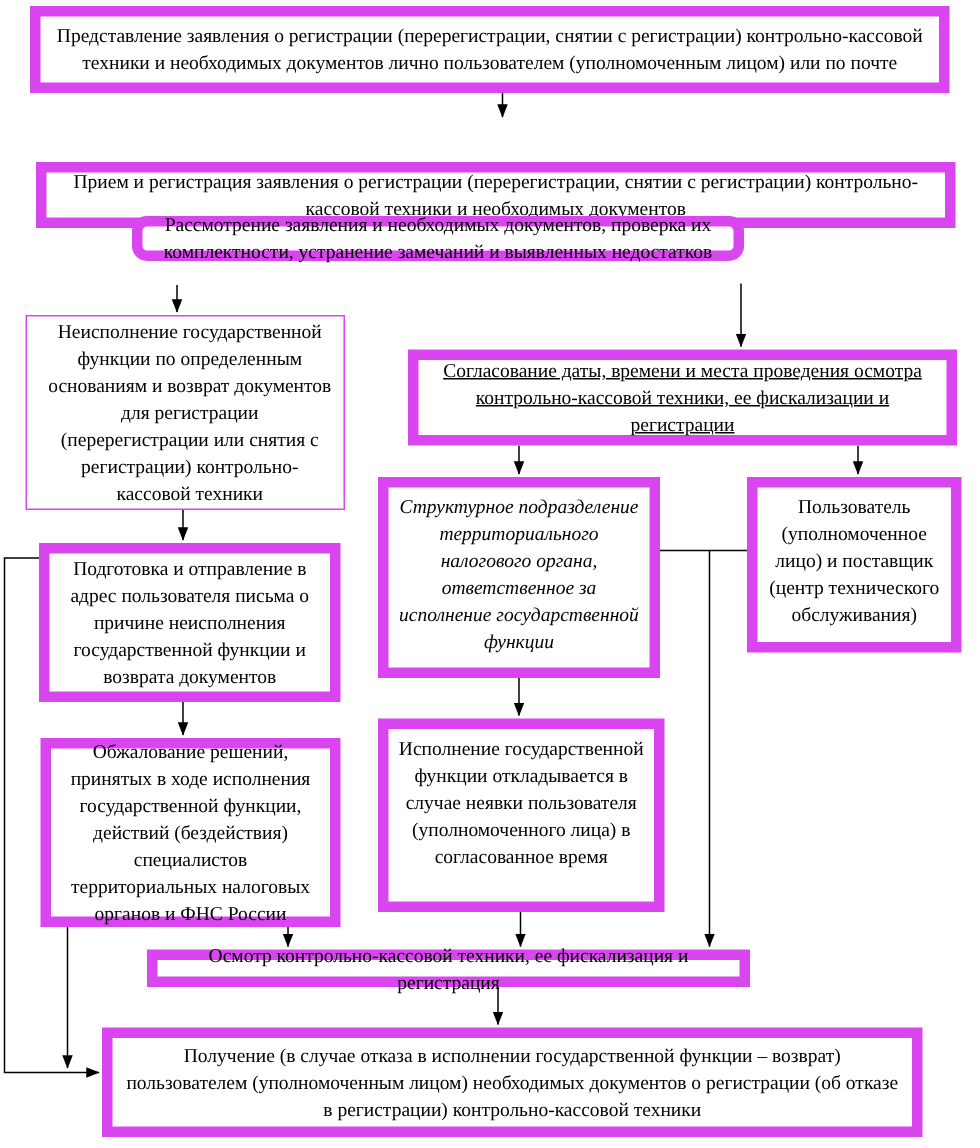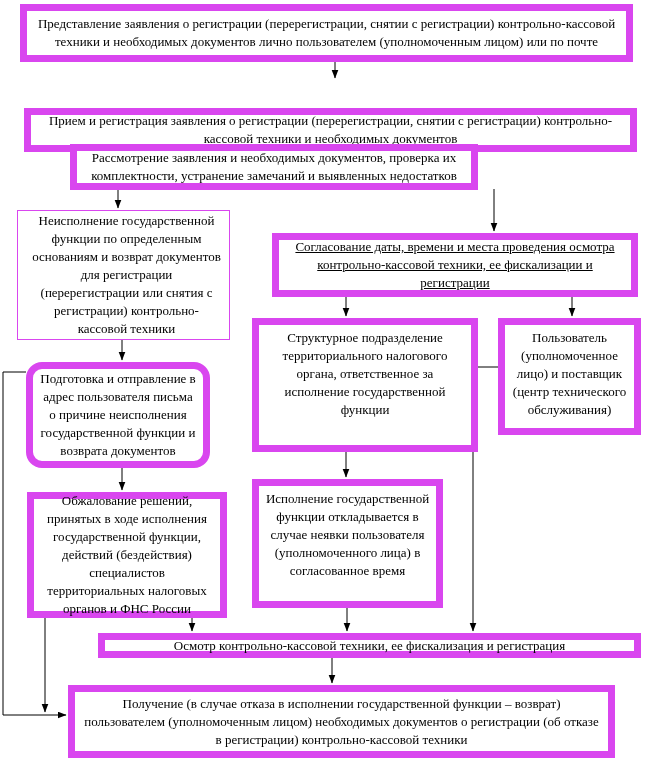--- a/index.html
+++ b/index.html
@@ -37,29 +37,29 @@
     line-height: 18px;
     padding: 1px 6px;
   }
   .node.align-top {
     align-items: flex-start;
     padding-top: 4px;
   }
   
   #node-submission   { left: 20px;  top: 4px;   width: 613px; height: 58px;  }
   #node-reception    { left: 24px;  top: 80px;  width: 613px; height: 44px; margin-top: 28px;  }
-  #node-review       { left: 70px;  top: 144px; width: 408px; height: 46px;  }
+  #node-review       { left: 88px;  top: 144px; width: 408px; height: 30px; border-radius: 10px;  }
   #node-nonexecution { left: 17px;  top: 210px; width: 213px; height: 130px; border-width: 1.5px; padding-left: 12px; }
-  #node-letter       { left: 26px;  top: 362px; width: 184px; height: 106px; border-radius: 16px; }
+  #node-letter       { left: 26px;  top: 362px; width: 201px; height: 106px; }
   #node-appeal       { left: 27px;  top: 492px; width: 200px; height: 126px; }
   #node-agreement    { left: 272px; top: 233px; width: 366px; height: 64px; text-decoration: underline;  }
-  #node-subdivision  { left: 252px; top: 318px; width: 226px; height: 134px; }
+  #node-subdivision  { left: 252px; top: 318px; width: 188px; height: 134px; font-style: italic; }
   #node-postponement { left: 252px; top: 479px; width: 191px; height: 129px; }
   #node-user         { left: 498px; top: 318px; width: 143px; height: 117px; }
-  #node-inspection   { left: 98px;  top: 633px; width: 543px; height: 25px; padding: 4px 4px; }
+  #node-inspection   { left: 98px;  top: 633px; width: 402px; height: 25px; padding: 4px 4px; }
   #node-receipt      { left: 68px;  top: 685px; width: 547px; height: 73px;  }
 </style>
 </head>
 <body>
 
 <div class="canvas">
 
   <svg class="connectors" viewBox="0 0 653 765" xmlns="http://www.w3.org/2000/svg">
     <defs>
       <marker id="arrow" markerUnits="userSpaceOnUse" markerWidth="10" markerHeight="9" refX="8.5" refY="3.5" orient="auto">

